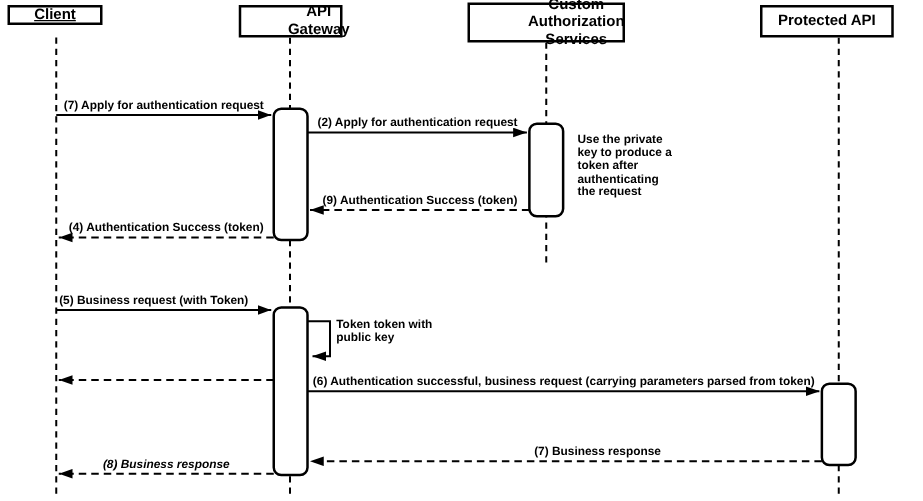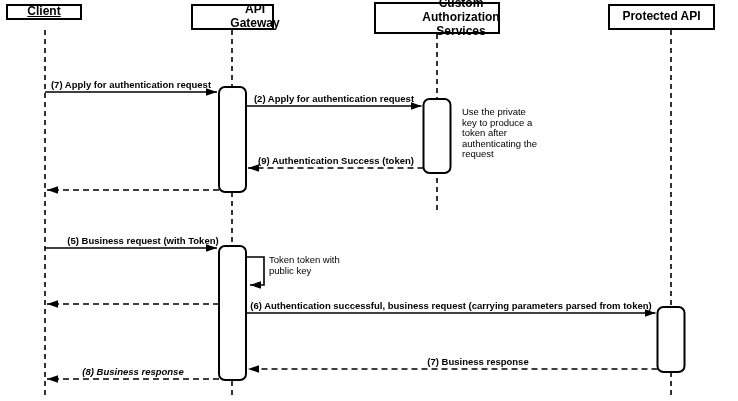--- a/index.html
+++ b/index.html
@@ -12,21 +12,21 @@
     position:absolute; box-sizing:border-box;
     border:2px solid #000; background:#fff;
     display:flex; align-items:center; justify-content:center;
     text-align:center; font-weight:bold; font-size:12px; line-height:1.15;
   }
   .msg-label {
     position:absolute; transform:translateX(-50%);
     white-space:nowrap; font-weight:bold; font-size:9.5px; line-height:11px;
   }
   .note {
-    position:absolute; font-weight:normal; font-size:9.5px; line-height:10.5px;
+    position:absolute; font-weight:bold; font-size:9.5px; line-height:10.5px;
     text-align:left;
   }
 </style>
 </head>
 <body>
 
 <div id="stage">
 
   <svg width="738" height="401" viewBox="0 0 738 401">
     <defs>
@@ -66,21 +66,22 @@
   <div class="pbox" style="left:374px; top:2px; width:126px; height:32px;padding-left:48px;">
     <span>Custom Authorization Services</span>
   </div>
   <div class="pbox" style="left:608px; top:4px; width:107px; height:26px;">
     <span>Protected API</span>
   </div>
 
   <div class="msg-label" style="left:131px; top:79px;">(7) Apply for authentication request</div>
   <div class="msg-label" style="left:334px; top:93px;">(2) Apply for authentication request</div>
   <div class="msg-label" style="left:336px; top:155px;">(9) Authentication Success (token)</div>
-  <div class="msg-label" style="left:143px; top:235px;">(5) Business request (with Token)</div>
+  <div class="msg-label" style="left:133px; top:177px;">(4) Authentication Success (token)</div>
+  <div class="msg-label" style="left:123px; top:235px;">(5) Business request (with Token)</div>
   <div class="msg-label" style="left:451px; top:300px;">(6) Authentication successful, business request (carrying parameters parsed from token)</div>
   <div class="msg-label" style="left:453px; top:356px;margin-left:25px;">(7) Business response</div>
   <div class="msg-label" style="left:133px; top:366px;font-style:italic;">(8) Business response</div>
 
   <div class="note" style="left:462px; top:107px; width:80px;">Use the private key to produce a token after authenticating the request</div>
   <div class="note" style="left:269px; top:255px; width:80px;">Token token with public key</div>
 
 </div>
 
 </body></html>

